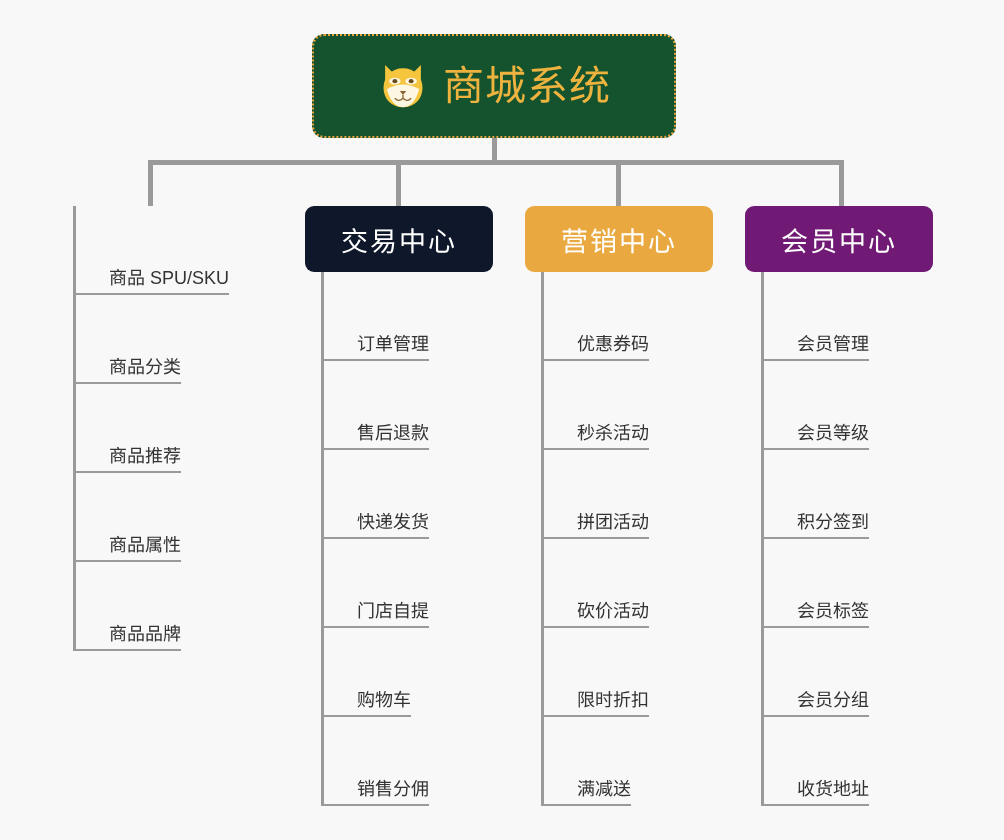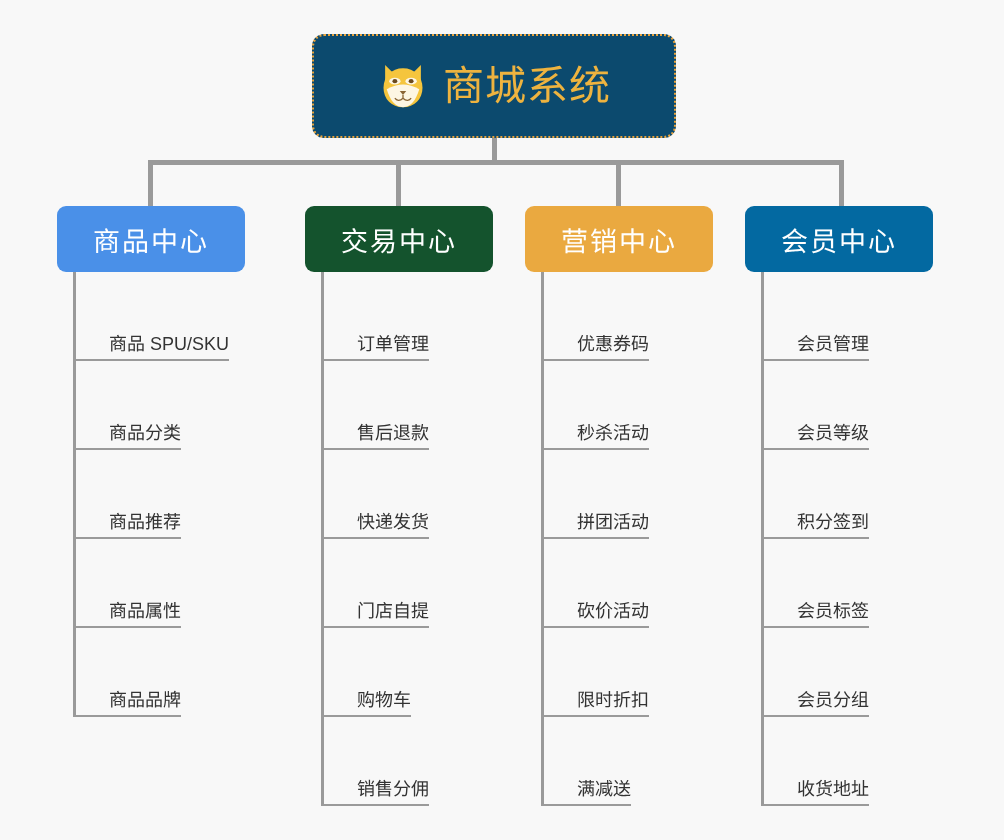--- a/index.html
+++ b/index.html
@@ -23,21 +23,21 @@
   }
 
   
   .root-node {
     position: absolute;
     left: 312px;
     top: 34px;
     width: 364px;
     height: 104px;
     box-sizing: border-box;
-    background: #0c4a6e;
+    background: #14532d;
     border: 2px dotted #e8a33d;
     border-radius: 12px;
     display: flex;
     align-items: center;
     justify-content: center;
     gap: 14px;
   }
   .root-icon {
     width: 52px;
     height: 52px;
@@ -146,42 +146,41 @@
   </div>
 
   <div class="conn conn-stem" style="background: rgb(154, 154, 154);"></div>
   <div class="conn conn-bus" style="background: rgb(154, 154, 154);"></div>
   <div class="conn conn-drop" style="left: 148px; background: rgb(154, 154, 154);"></div>
   <div class="conn conn-drop" style="left: 396px; background: rgb(154, 154, 154);"></div>
   <div class="conn conn-drop" style="left: 616px; background: rgb(154, 154, 154);"></div>
   <div class="conn conn-drop" style="left: 839px; background: rgb(154, 154, 154);"></div>
 
   <div class="branch" style="left:57px">
-    <div class="branch-header" style="background: rgb(74, 144, 232);">商品中心</div>
     <div class="leaf-list" style="border-left-color: rgb(154, 154, 154);">
       <div class="leaf-item">
           <span class="leaf-label" style="border-bottom-color: rgb(154, 154, 154);">商品 SPU/SKU</span>
         </div>
       <div class="leaf-item">
           <span class="leaf-label" style="border-bottom-color: rgb(154, 154, 154);">商品分类</span>
         </div>
       <div class="leaf-item">
           <span class="leaf-label" style="border-bottom-color: rgb(154, 154, 154);">商品推荐</span>
         </div>
       <div class="leaf-item">
           <span class="leaf-label" style="border-bottom-color: rgb(154, 154, 154);">商品属性</span>
         </div>
       <div class="leaf-item">
           <span class="leaf-label" style="border-bottom-color: rgb(154, 154, 154);">商品品牌</span>
         </div>
     </div>
   </div>
 
   <div class="branch" style="left:305px">
-    <div class="branch-header" style="background: #14532d;">交易中心</div>
+    <div class="branch-header" style="background: #0f172a;">交易中心</div>
     <div class="leaf-list" style="border-left-color: rgb(154, 154, 154);">
       <div class="leaf-item">
           <span class="leaf-label" style="border-bottom-color: rgb(154, 154, 154);">订单管理</span>
         </div>
       <div class="leaf-item">
           <span class="leaf-label" style="border-bottom-color: rgb(154, 154, 154);">售后退款</span>
         </div>
       <div class="leaf-item">
           <span class="leaf-label" style="border-bottom-color: rgb(154, 154, 154);">快递发货</span>
         </div>
@@ -215,21 +214,21 @@
       <div class="leaf-item">
           <span class="leaf-label" style="border-bottom-color: rgb(154, 154, 154);">限时折扣</span>
         </div>
       <div class="leaf-item">
           <span class="leaf-label" style="border-bottom-color: rgb(154, 154, 154);">满减送</span>
         </div>
     </div>
   </div>
 
   <div class="branch" style="left:745px">
-    <div class="branch-header" style="background: #0369a1;">会员中心</div>
+    <div class="branch-header" style="background: #701a75;">会员中心</div>
     <div class="leaf-list" style="border-left-color: rgb(154, 154, 154);">
       <div class="leaf-item">
           <span class="leaf-label" style="border-bottom-color: rgb(154, 154, 154);">会员管理</span>
         </div>
       <div class="leaf-item">
           <span class="leaf-label" style="border-bottom-color: rgb(154, 154, 154);">会员等级</span>
         </div>
       <div class="leaf-item">
           <span class="leaf-label" style="border-bottom-color: rgb(154, 154, 154); margin-top: 40px;">积分签到</span>
         </div>

